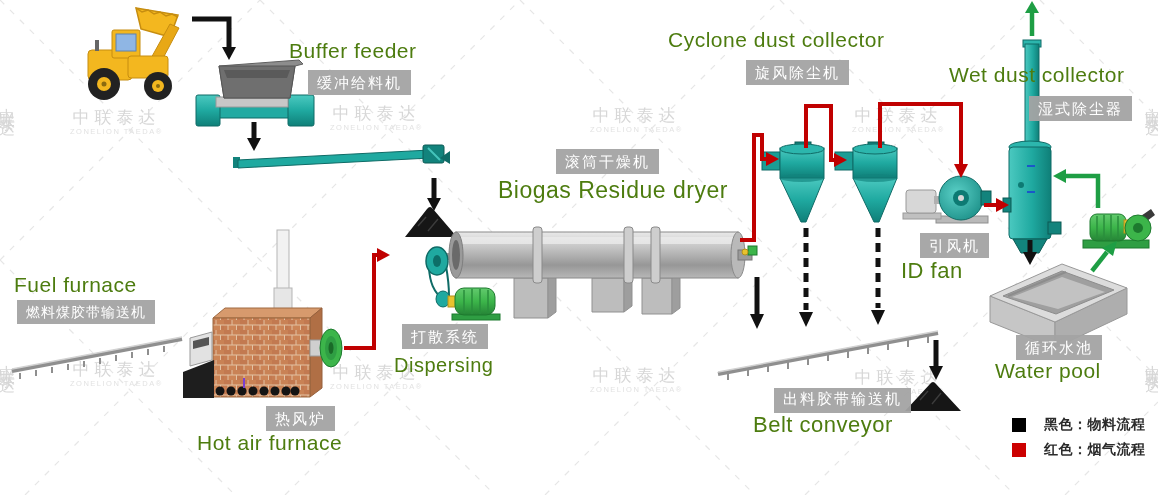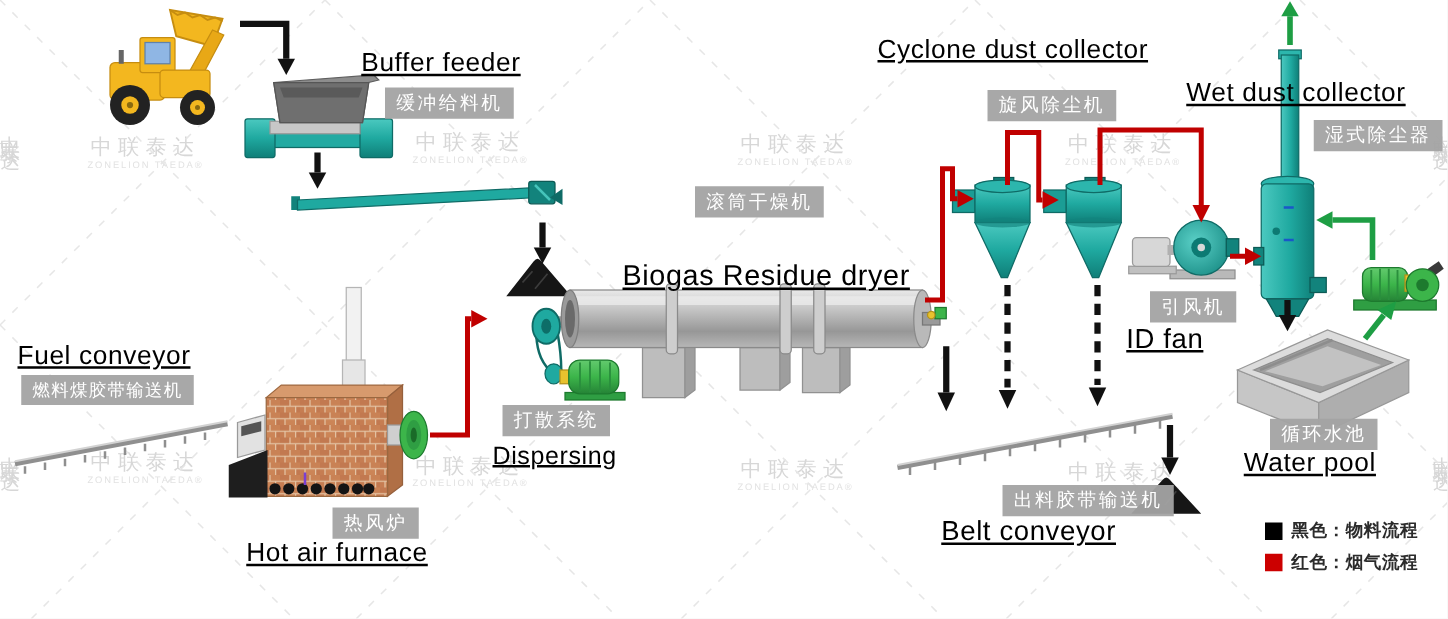--- a/index.html
+++ b/index.html
@@ -1,41 +1,41 @@
 <!DOCTYPE html>
 <html><head>
 <meta charset="utf-8">
 <style>
   html,body{margin:0;padding:0;background:#f4f4f4;}
   #canvas{
     position:relative;width:1158px;height:495px;background:#ffffff;
     overflow:hidden;font-family:"Liberation Sans","DejaVu Sans",sans-serif;
   }
   .en-label{
-    position:absolute;color:#000000;font-size:21px;letter-spacing:.5px;
-    white-space:nowrap;line-height:1.1;text-decoration:underline;
+    position:absolute;color:#4d7c0f;font-size:21px;letter-spacing:.5px;
+    white-space:nowrap;line-height:1.1;
   }
   .zh-box{
     position:absolute;background:rgba(163,163,163,.95);color:#ffffff;
     font-size:15px;letter-spacing:2px;padding:4px 9px;white-space:nowrap;
     line-height:1.15;
   }
   .zh-box.small{font-size:14px;letter-spacing:1px;}
   .wm{
     position:absolute;color:#d7d7d7;text-align:center;line-height:1.15;
     pointer-events:none;user-select:none;white-space:nowrap;
   }
   .wm .cn{font-size:17px;letter-spacing:5px;display:block;}
   .wm .en{font-size:7.5px;letter-spacing:1.5px;display:block;color:#e2e2e2;}
   .wm-v{
     position:absolute;color:#d7d7d7;writing-mode:vertical-rl;text-orientation:upright;
     font-size:16px;letter-spacing:4px;pointer-events:none;user-select:none;
   }
   #legend{position:absolute;left:1012px;top:416px;display:flex;flex-direction:column;gap:7px;}
-  .legend-row{display:flex;align-items:center;gap:7px;}
+  .legend-row{display:flex;align-items:center;gap:18px;}
   .legend-swatch{width:14px;height:14px;display:inline-block;}
   .legend-text{font-size:14px;font-weight:bold;color:#2b2b2b;letter-spacing:.5px;white-space:nowrap;}
   svg{position:absolute;left:0;top:0;}
 </style>
 </head>
 <body>
 
 <div id="canvas">
 
   <div class="wm" style="left:70px;top:108px;">
@@ -336,39 +336,39 @@
       <path d="M1032,36 L1032,13" fill="none"></path>
         <polygon points="1025,13 1039,13 1032,1" stroke="none"></polygon>
       <path d="M1098,208 L1098,176 L1066,176" fill="none"></path>
         <polygon points="1066,169 1066,183 1053,176" stroke="none"></polygon>
       <path d="M1092,271 L1107,252" fill="none"></path>
         <polygon points="1117,241 1113,256 1102,248" stroke="none"></polygon>
     </g>
   </svg>
 
   <div class="en-label" style="left:289px;top:39px;">Buffer feeder</div>
-  <div class="en-label" style="left:498px;top:178px;font-size:23px;margin-top:30px;">Biogas Residue dryer</div>
-  <div class="en-label" style="left:702px;top:28px;">Cyclone dust collector</div>
+  <div class="en-label" style="left:498px;top:178px;font-size:23px;">Biogas Residue dryer</div>
+  <div class="en-label" style="left:668px;top:28px;">Cyclone dust collector</div>
   <div class="en-label" style="left:949px;top:63px;">Wet dust collector</div>
   <div class="en-label" style="left:901px;top:259px;font-size:22px;text-align:center;">ID fan</div>
-  <div class="en-label" style="left:14px;top:273px;">Fuel conveyor</div>
+  <div class="en-label" style="left:14px;top:273px;">Fuel furnace</div>
   <div class="en-label" style="left:197px;top:431px;">Hot air furnace</div>
   <div class="en-label" style="left:394px;top:354px;font-size:20px;">Dispersing</div>
   <div class="en-label" style="left:753px;top:413px;font-size:22px;">Belt conveyor</div>
   <div class="en-label" style="left:995px;top:359px;">Water pool</div>
 
   <div class="zh-box" style="left:308px;top:70px;">缓冲给料机</div>
   <div class="zh-box" style="left:556px;top:149px;text-align:center;">滚筒干燥机</div>
-  <div class="zh-box" style="left:790px;top:60px;margin-top:12px;">旋风除尘机</div>
-  <div class="zh-box" style="left:1051px;top:96px;">湿式除尘器</div>
+  <div class="zh-box" style="left:746px;top:60px;">旋风除尘机</div>
+  <div class="zh-box" style="left:1029px;top:96px;">湿式除尘器</div>
   <div class="zh-box" style="left:920px;top:233px;">引风机</div>
   <div class="zh-box small" style="left:17px;top:300px;">燃料煤胶带输送机</div>
   <div class="zh-box" style="left:243px;top:406px;margin-left:23px;">热风炉</div>
   <div class="zh-box" style="left:402px;top:324px;">打散系统</div>
-  <div class="zh-box" style="left:802px;top:388px;">出料胶带输送机</div>
+  <div class="zh-box" style="left:774px;top:388px;font-family:Liberation Mono, monospace;">出料胶带输送机</div>
   <div class="zh-box" style="left:1016px;top:335px;">循环水池</div>
 
   <div id="legend">
     <div class="legend-row">
       <span class="legend-swatch" style="background-color: rgb(0, 0, 0);"></span>
       <span class="legend-text">黑色：物料流程</span>
     </div>
     <div class="legend-row">
       <span class="legend-swatch" style="background-color: rgb(204, 0, 0);"></span>
       <span class="legend-text">红色：烟气流程</span>

